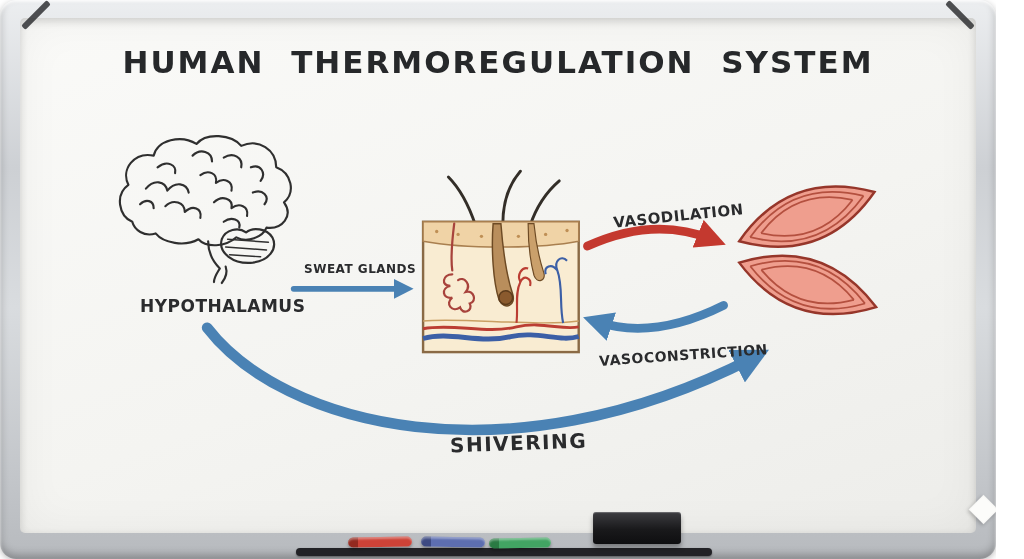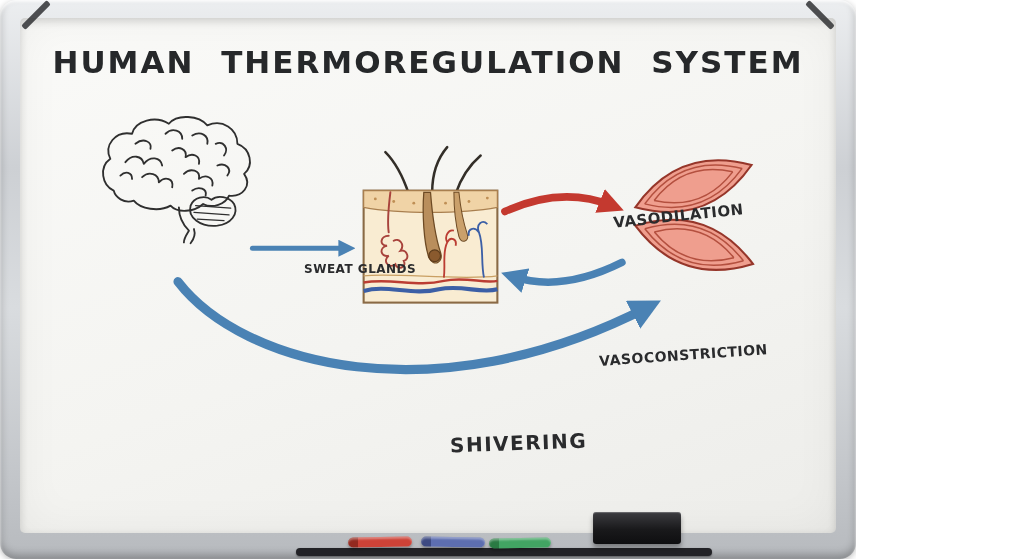--- a/index.html
+++ b/index.html
@@ -2,21 +2,21 @@
 <html style="--ink: #2a2b2d; --arrow-blue: #4a82b4; --arrow-red: #c4392f; --muscle-fill: #ef9e8e; --skin-fill: #f9ecd2;"><head>
 <meta charset="utf-8">
 <style>
   :root{
     --ink:#2a2b2d;
     --arrow-blue:#4a82b4;
     --arrow-red:#c4392f;
   }
   *{box-sizing:border-box;}
   body{margin:0;background:#ffffff;font-family:"DejaVu Sans","Liberation Sans",sans-serif;}
-  .stage{position:relative;width:856px;height:559px;overflow:hidden;}
+  .stage{position:relative;width:996px;height:559px;overflow:hidden;}
 
   
   .frame{
     position:absolute;inset:0;border-radius:16px;
     background:linear-gradient(180deg,#eceef0 0%,#cdd0d4 30%,#d9dcdf 55%,#c3c6ca 85%,#b7babe 100%);
     box-shadow:inset 0 2px 3px rgba(255,255,255,.9), inset 0 -4px 8px rgba(0,0,0,.28), 0 2px 6px rgba(0,0,0,.25);
   }
   .board{
     position:absolute;left:20px;top:18px;right:20px;bottom:26px;border-radius:5px;
     background:linear-gradient(160deg,#fafaf8 0%,#f4f4f1 55%,#ededea 100%);
@@ -159,20 +159,21 @@
       </g>
     </g>
 
     <path class="arrow-blue" stroke-width="6" d="M302 297 L415 297" marker-end="url(#head-blue)"></path>
     <path class="arrow-red" stroke-width="9" d="M604 253 Q672 222 732 246" marker-end="url(#head-red)"></path>
     <path class="arrow-blue" stroke-width="9" d="M744 314 Q672 350 614 331" marker-end="url(#head-blue)"></path>
     <path class="arrow-blue" stroke-width="11" d="M213 337 C290 437 520 498 774 368" marker-end="url(#head-blue)"></path>
   </svg>
 
   <div class="label title">HUMAN THERMOREGULATION SYSTEM</div>
+  <div class="label lbl-hypothalamus">HYPOTHALAMUS</div>
   <div class="label lbl-sweat">SWEAT GLANDS</div>
   <div class="label lbl-vasodilation">VASODILATION</div>
   <div class="label lbl-vasoconstriction">VASOCONSTRICTION</div>
   <div class="label lbl-shivering">SHIVERING</div>
 
   <div class="tray-rail"></div>
   <div class="marker marker-red"></div>
   <div class="marker marker-blue"></div>
   <div class="marker marker-green"></div>
   <div class="eraser"></div>

